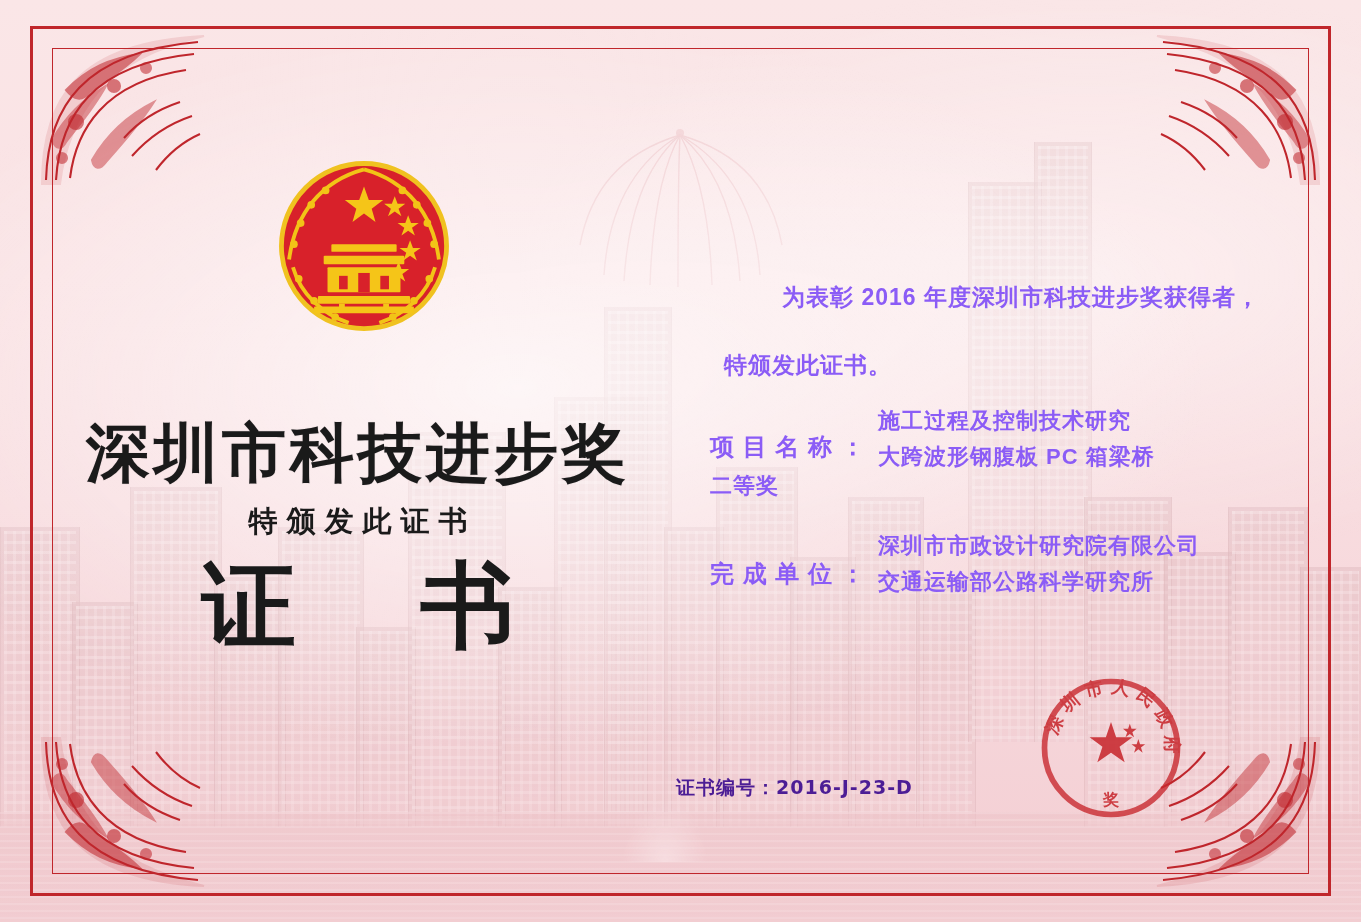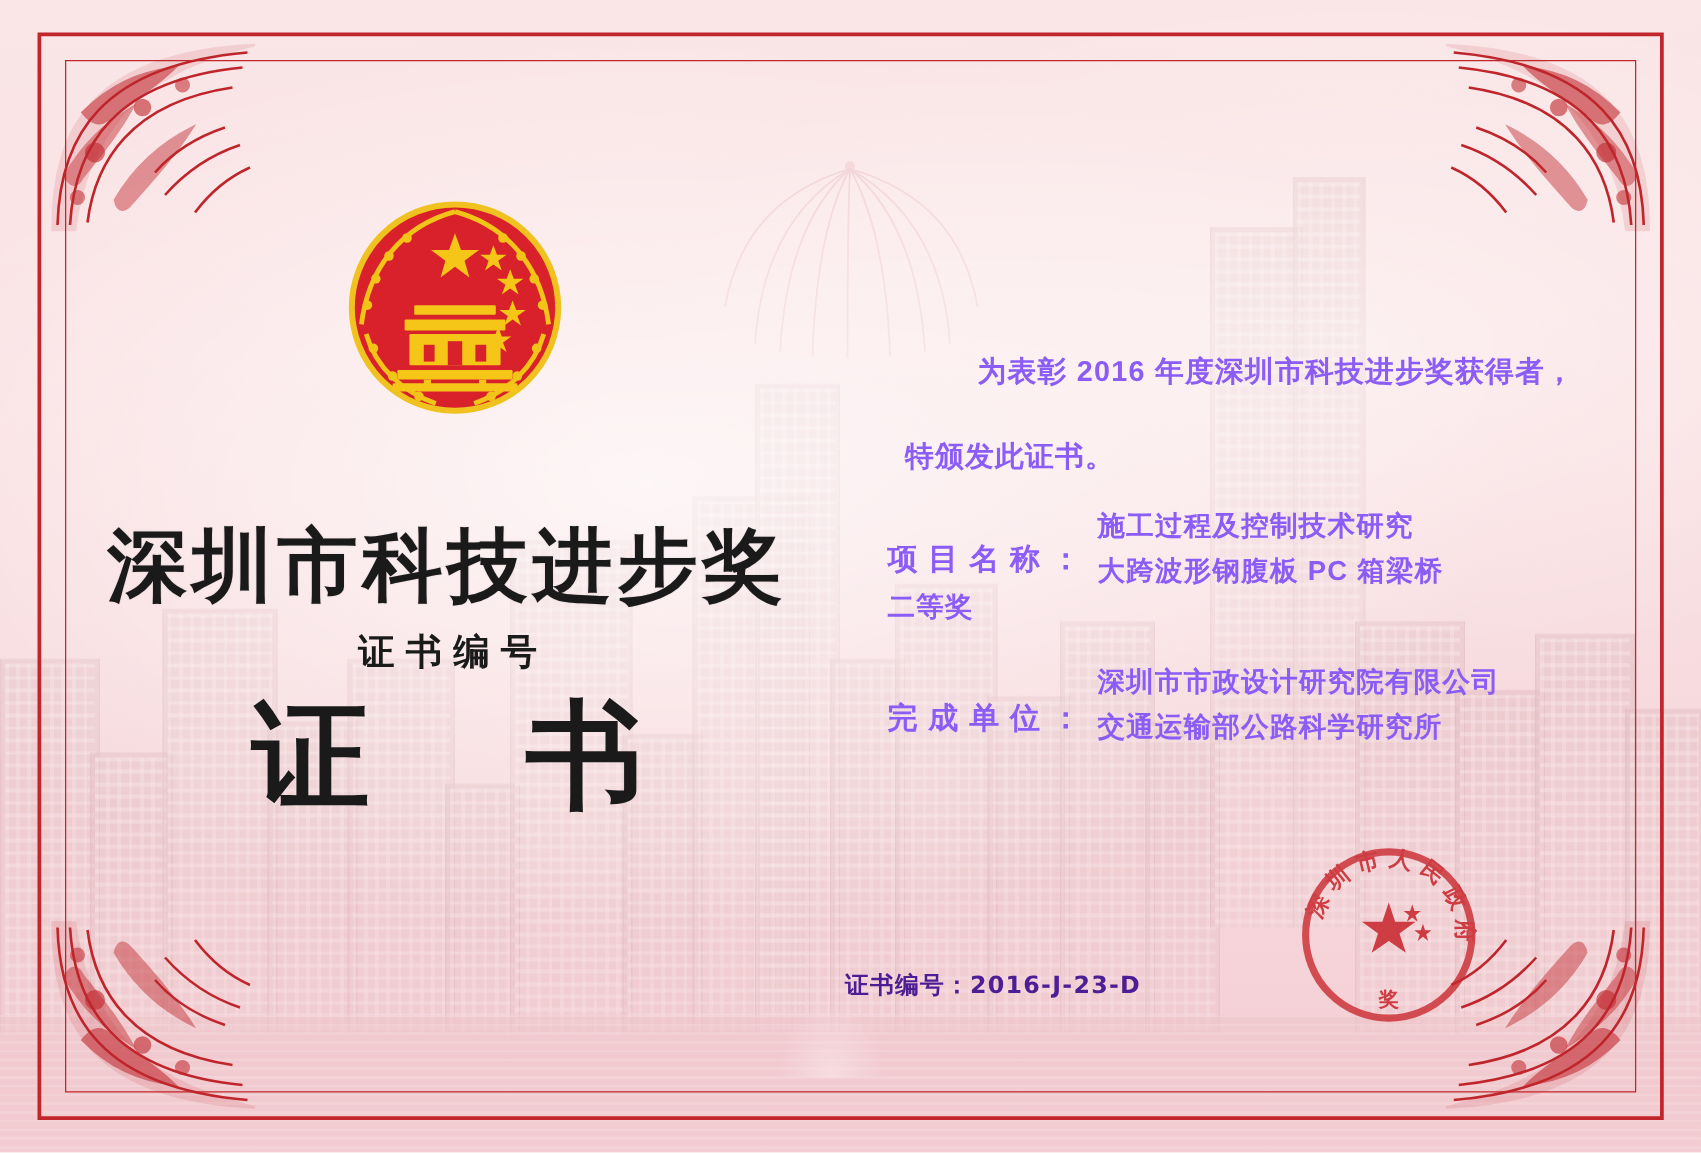--- a/index.html
+++ b/index.html
@@ -420,21 +420,21 @@
       </g>
       <g fill="#f5c518">
         <rect x="74" y="158" width="6" height="6"></rect>
         <rect x="120" y="158" width="6" height="6"></rect>
       </g>
     </svg>
   </div>
 
   <div class="left-title">
     <div class="award-name">深圳市科技进步奖</div>
-    <div class="category">证书编号</div>
+    <div class="category">特颁发此证书</div>
     <div class="doc-word">证 书</div>
   </div>
 
   <div class="body-text">
     <div class="intro-1">为表彰 2016 年度深圳市科技进步奖获得者，</div>
     <div class="intro-2">特颁发此证书。</div>
 
     <div class="field project">
       <div class="label">项 目 名 称 ：</div>
       <div class="value">

